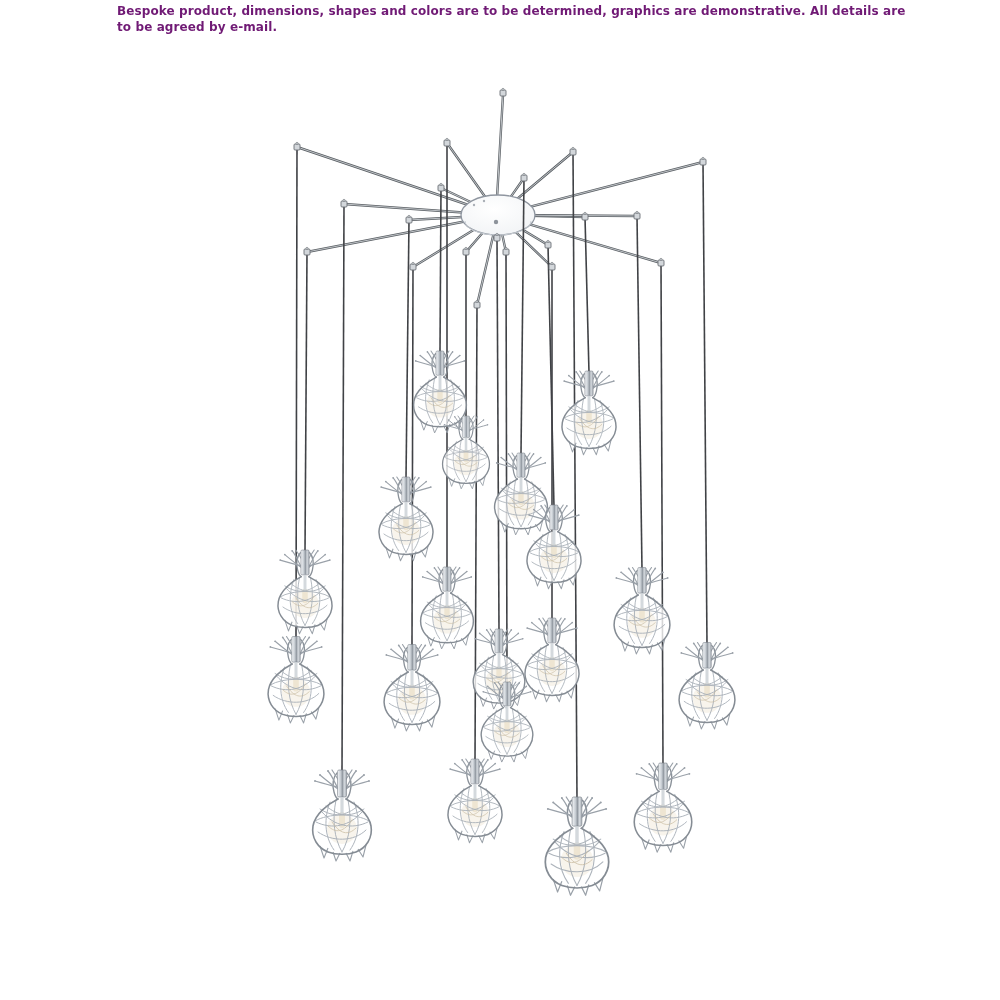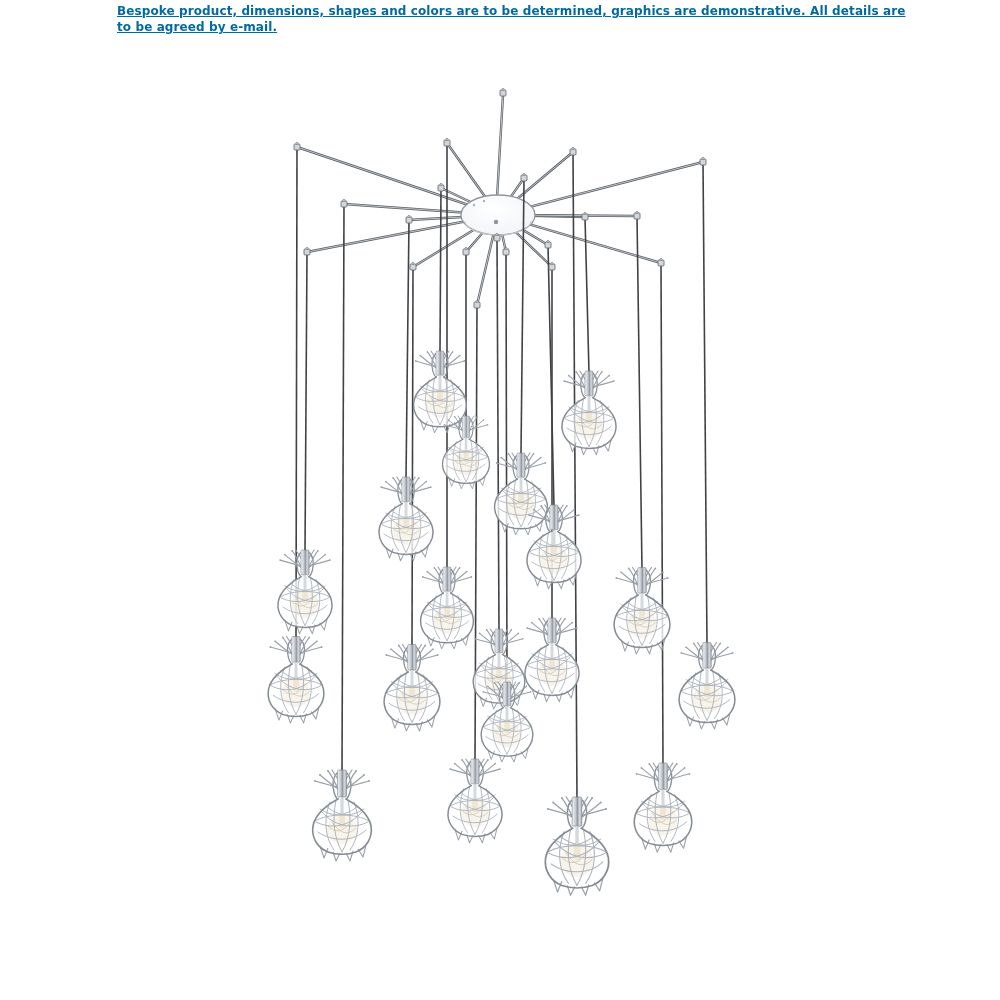--- a/index.html
+++ b/index.html
@@ -14,23 +14,22 @@
     width: 1000px; height: 1000px;
     background: #ffffff;
   }
   .disclaimer {
     position: absolute;
     left: 117px; top: 3px;
     width: 790px;
     font-size: 12px;
     line-height: 16px;
     font-weight: bold;
-    color: #0369a1;
+    color: #701a75;
     letter-spacing: 0.1px;
-    text-decoration: underline;
   }
   .figure-wrap {
     position: absolute;
     left: 0; top: 0;
     width: 1000px; height: 1000px;
   }
   svg { display: block; }
 </style>
 </head>
 <body>

